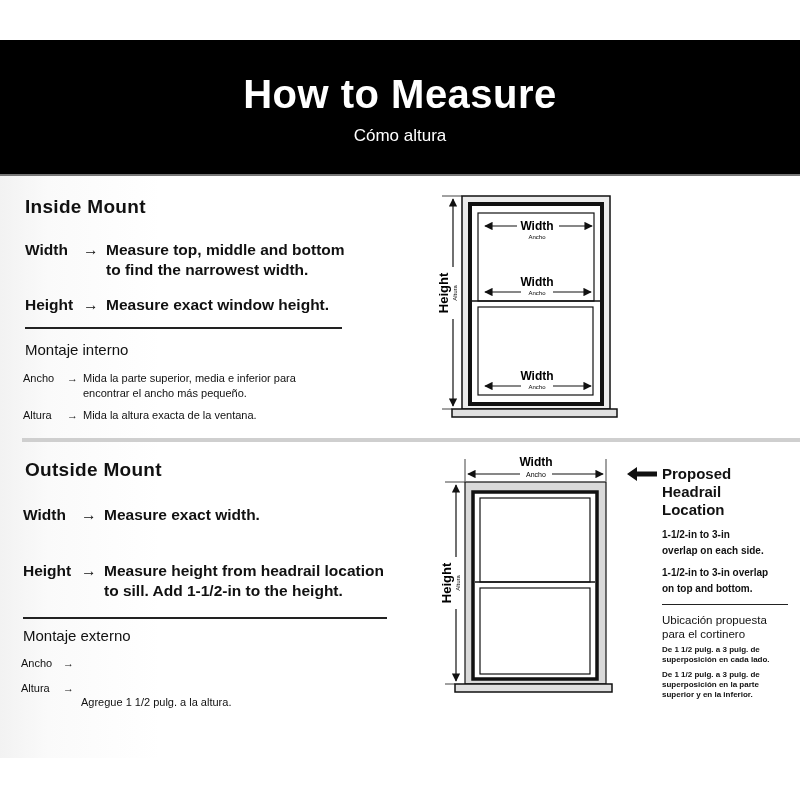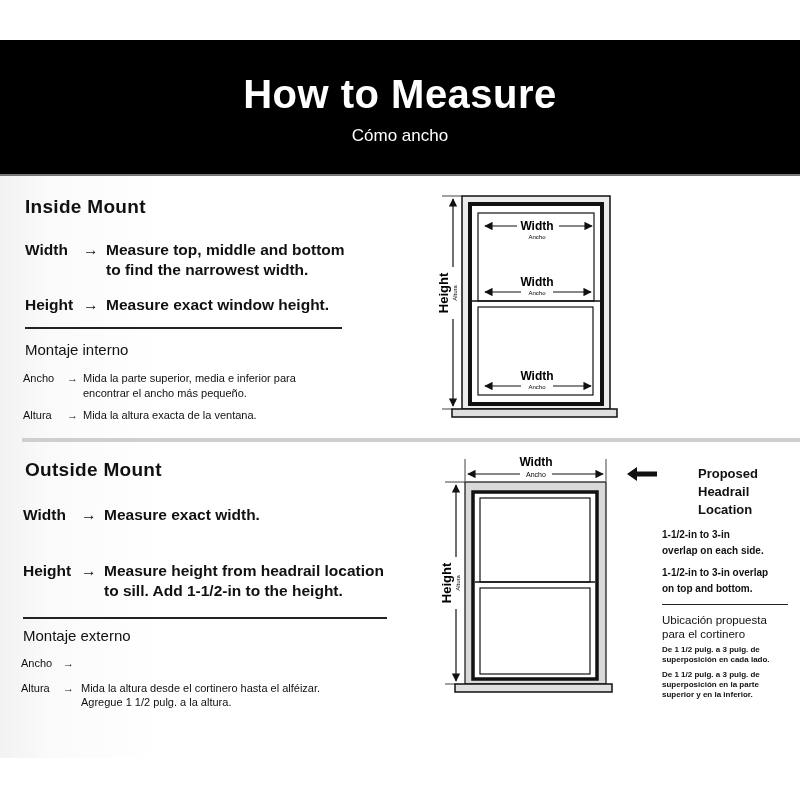--- a/index.html
+++ b/index.html
@@ -24,34 +24,34 @@
   .srow { position:absolute; font-size:11px; line-height:15px; }
   .srow .lbl { position:absolute; left:0; top:0; }
   .srow .arr { position:absolute; top:0; }
   .srow .txt { position:absolute; top:0; white-space:nowrap; }
 
   .sep { position:absolute; left:22px; top:438px; width:778px; height:4px; background:#cfcfcf; }
 
   svg text { font-family:"Liberation Sans", sans-serif; }
 
   .side { position:absolute; left:662px; }
-  .side-h { font-weight:900; font-size:13px; line-height:18px;margin-left:36px; }
+  .side-h { font-weight:900; font-size:15px; line-height:18px; }
   .side-p { font-weight:bold; font-size:10px; line-height:16px; }
   .side-s { font-size:11.5px; line-height:14px; }
   .side-xs { font-size:8px; line-height:10px; font-weight:bold; }
 </style>
 </head>
 <body>
 
 <div class="page"></div>
 
 <div class="banner"></div>
 <div class="banner-rule"></div>
 <div class="title">How to Measure</div>
-<div class="subtitle">Cómo ancho</div>
+<div class="subtitle">Cómo altura</div>
 
 <div class="h2" style="left:25px; top:196px;">Inside Mount</div>
 
 <div class="row" style="left:25px; top:240px; width:360px; height:42px;">
   <span class="lbl">Width</span>
   <span class="arr" style="left:58px;">→</span>
   <span class="txt" style="left:81px; top:20px;">to find the narrowest width.</span>
   <span class="txt" style="left:81px;">Measure top, middle and bottom</span>
 </div>
 
@@ -138,21 +138,20 @@
 <div class="h3" style="left:23px; top:627px;">Montaje externo</div>
 
 <div class="srow" style="left:21px; top:656px; width:390px; height:15px;">
   <span class="lbl">Ancho</span>
   <span class="arr" style="left:42px;">→</span>
 </div>
 
 <div class="srow" style="left:21px; top:681px; width:390px; height:30px;">
   <span class="lbl">Altura</span>
   <span class="arr" style="left:42px;">→</span>
-  <span class="txt" style="left:60px;">Mida la altura desde el cortinero hasta el alféizar.</span>
   <span class="txt" style="left:60px; top:14px;">Agregue 1 1/2 pulg. a la altura.</span>
 </div>
 
 <svg style="position:absolute; left:425px; top:445px;" width="200" height="260" viewBox="0 0 200 260">
   <defs>
     <marker id="ah2" viewBox="0 0 10 10" refX="9" refY="5" markerWidth="7" markerHeight="7" orient="auto-start-reverse">
       <path d="M0,0 L10,5 L0,10 z" fill="#111"></path>
     </marker>
   </defs>
 

